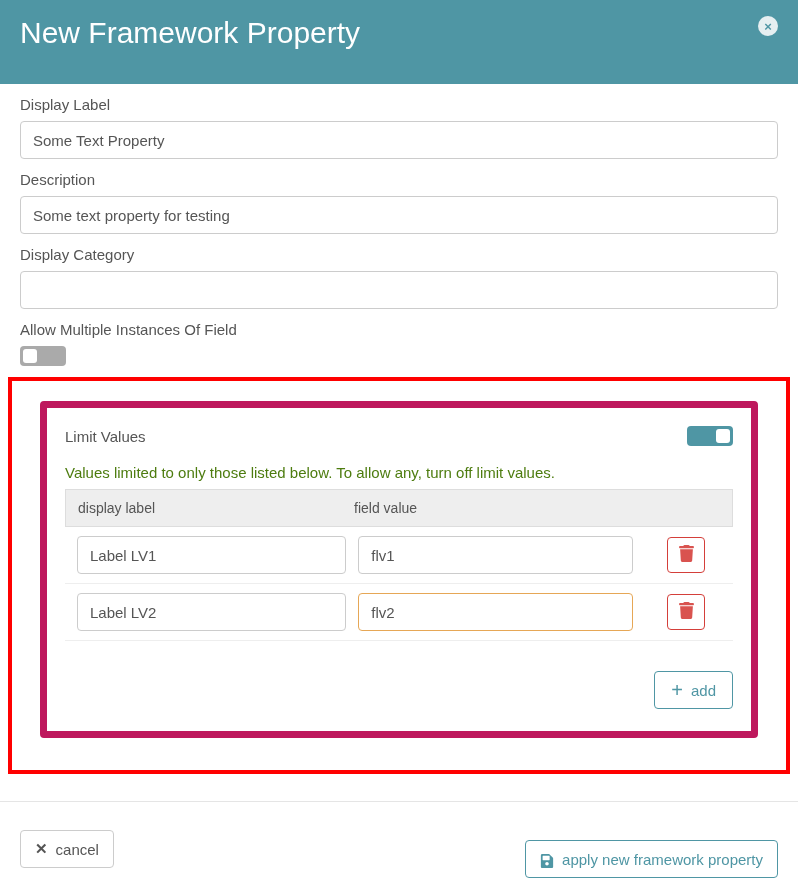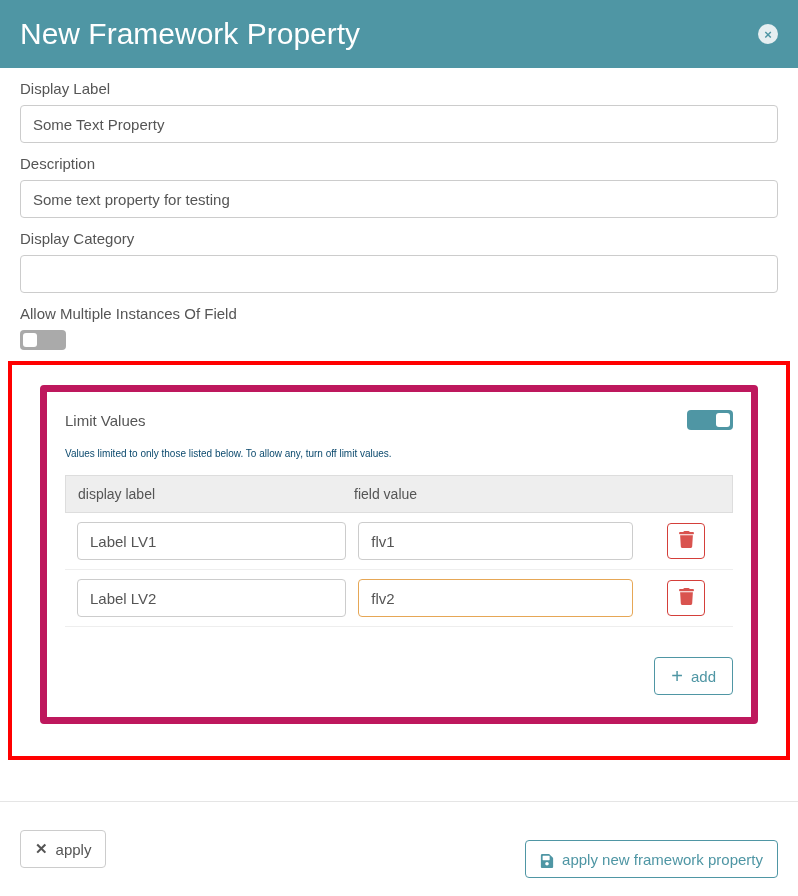--- a/index.html
+++ b/index.html
@@ -17,23 +17,22 @@
   .modal {
     display: flex;
     flex-direction: column;
     height: 100%;
   }
   .modal-header {
     background: #4f96a4;
     color: #fff;
     padding: 16px 20px;
     display: flex;
-    align-items: center;
     justify-content: space-between;
-    height: 68px;
+    height: 84px;
   }
   .modal-title {
     font-size: 30px;
     font-weight: 400;
     margin: 0;
   }
   .close-btn {
     width: 20px;
     height: 20px;
     border-radius: 50%;
@@ -118,23 +117,23 @@
     display: flex;
     justify-content: space-between;
     align-items: center;
     margin-bottom: 18px;
   }
   .panel-title {
     font-size: 15px;
     color: #555;
   }
   .panel-help {
-    font-size: 10px;
-    color: #0c4a6e;
-    margin-bottom: 16px;
+    font-size: 15px;
+    color: #4d7c0f;
+    margin-bottom: 8px;
   }
 
   .values-table { width: 100%; }
   .values-header {
     background: #eee;
     border: 1px solid #ddd;
     display: flex;
     padding: 10px 12px;
     font-size: 14px;
     color: #555;
@@ -312,21 +311,21 @@
           </button>
         </div>
       </div>
     </div>
 
   </div>
 
   <div class="modal-footer">
     <button class="btn btn-default">
       <span class="x-icon">✕</span>
-      <span>apply</span>
+      <span>cancel</span>
     </button>
     <button class="btn btn-primary-outline">
       <span class="save-icon">
         <svg viewBox="0 0 448 512">
             <path d="M433 129 319 15c-9-9-22-15-34-15H48C21 0 0 21 0 48v416c0 27 21 48 48 48h352c27 0 48-21 48-48V163c0-12-6-25-15-34zM224 416c-35 0-64-29-64-64s29-64 64-64 64 29 64 64-29 64-64 64zM320 208c0 9-7 16-16 16H80c-9 0-16-7-16-16V80c0-9 7-16 16-16h224c9 0 16 7 16 16v128z"></path>
           </svg>
       </span>
       <span>apply new framework property</span>
     </button>
   </div>

